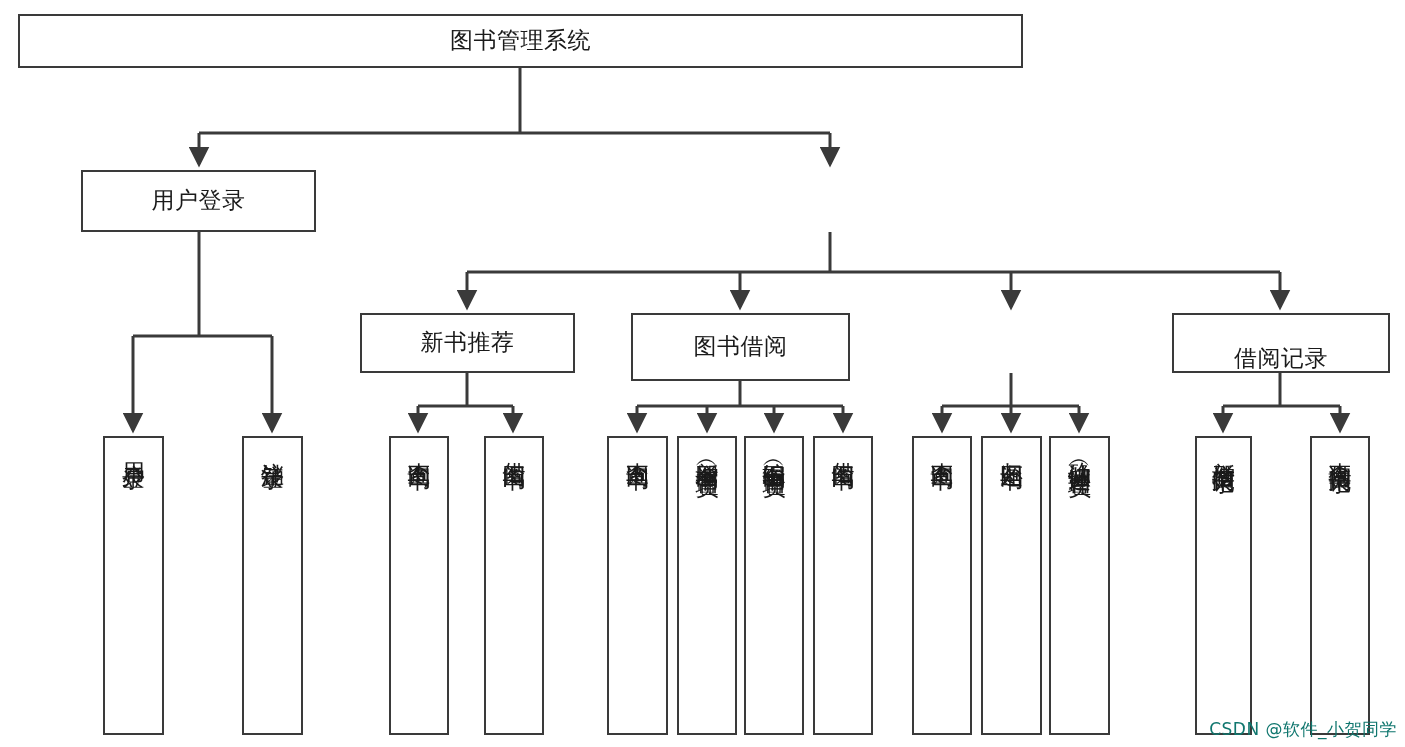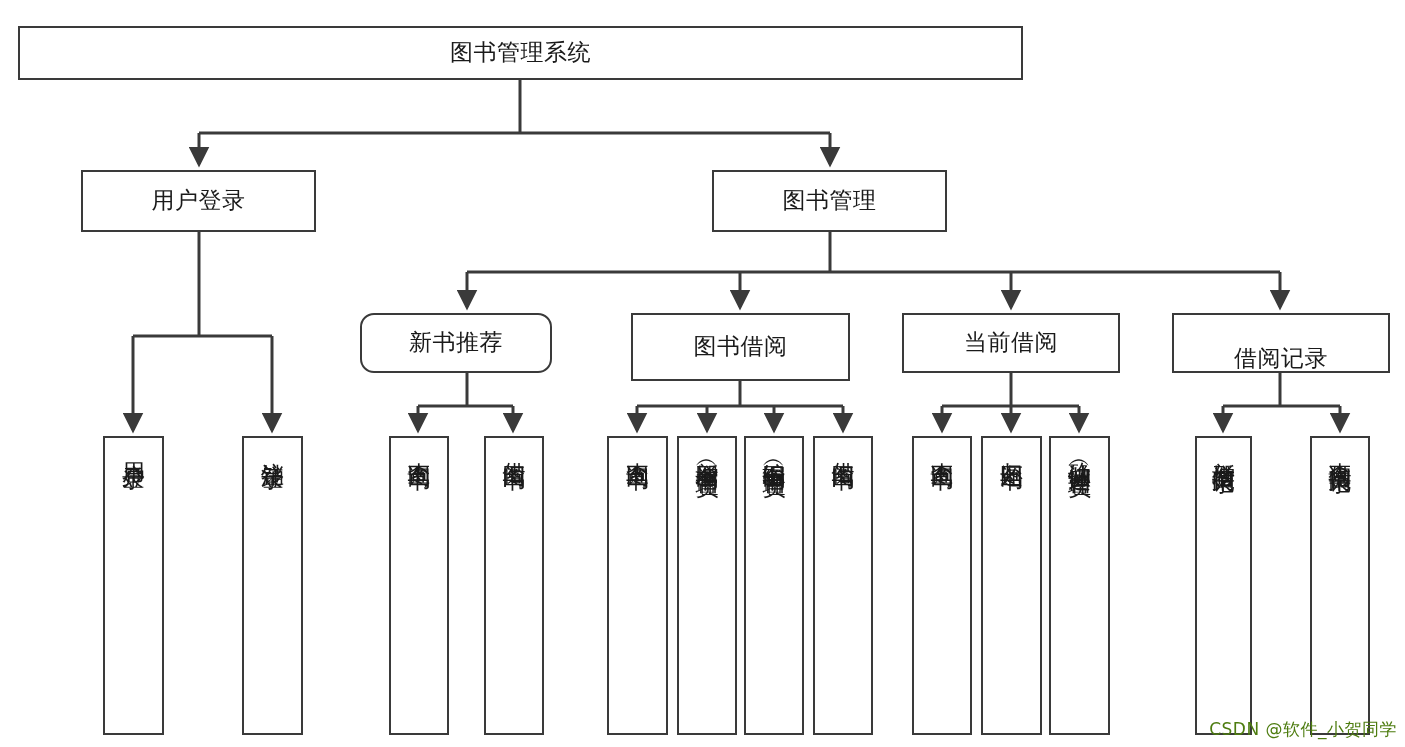--- a/index.html
+++ b/index.html
@@ -35,41 +35,40 @@
     color: #1a1a1a;
   }
   .node-h {
     font-size: 23px;
     letter-spacing: 0.5px;
     line-height: 1.1;
     white-space: nowrap;
   }
   .node.root {
     font-size: 23px;
-    margin-top: 12px;
   }
   .node-v {
     font-size: 23px;
     align-items: flex-start;
     padding-top: 6px;
   }
   .vtext {
     writing-mode: vertical-rl;
     text-orientation: upright;
     letter-spacing: 2px;
     line-height: 1.0;
     white-space: nowrap;
     display: block;
   }
   .watermark {
     position: absolute;
     right: 8px;
     bottom: 6px;
     font-size: 17px;
-    color: #4d7c0f;
+    color: #0f766e;
     white-space: nowrap;
     letter-spacing: 0.5px;
   }
 </style>
 </head>
 <body>
 
 <div id="canvas">
 
   <svg class="edges" viewBox="0 0 1405 747">
@@ -122,32 +121,26 @@
     </g>
   </svg>
 
   <div class="node node-h root" style="left:18px; top:14px; width:1005px; height:54px;">
     <span>图书管理系统</span>
   </div>
 
   <div class="node node-h" style="left:81px; top:170px; width:235px; height:62px;">
     <span>用户登录</span>
   </div>
-  <div class="node node-h" style="left:712px; top:170px; width:235px; height:62px;">
-    <span>图书管理</span>
-  </div>
 
-  <div class="node node-h" style="left:360px; top:313px; width:192px; height:60px;border-radius:14px;">
+  <div class="node node-h" style="left:360px; top:313px; width:215px; height:60px;">
     <span>新书推荐</span>
   </div>
   <div class="node node-h" style="left:631px; top:313px; width:219px; height:68px;">
     <span>图书借阅</span>
-  </div>
-  <div class="node node-h" style="left:902px; top:313px; width:218px; height:60px;">
-    <span>当前借阅</span>
   </div>
   <div class="node node-h" style="left:1172px; top:313px; width:218px; height:60px;align-items:flex-end;">
     <span>借阅记录</span>
   </div>
 
   <div class="node node-v" style="left:103px; top:436px; width:61px; height:299px;">
     <span class="vtext">用户登录</span>
   </div>
   <div class="node node-v" style="left:242px; top:436px; width:61px; height:299px;">
     <span class="vtext">注销登录</span>

